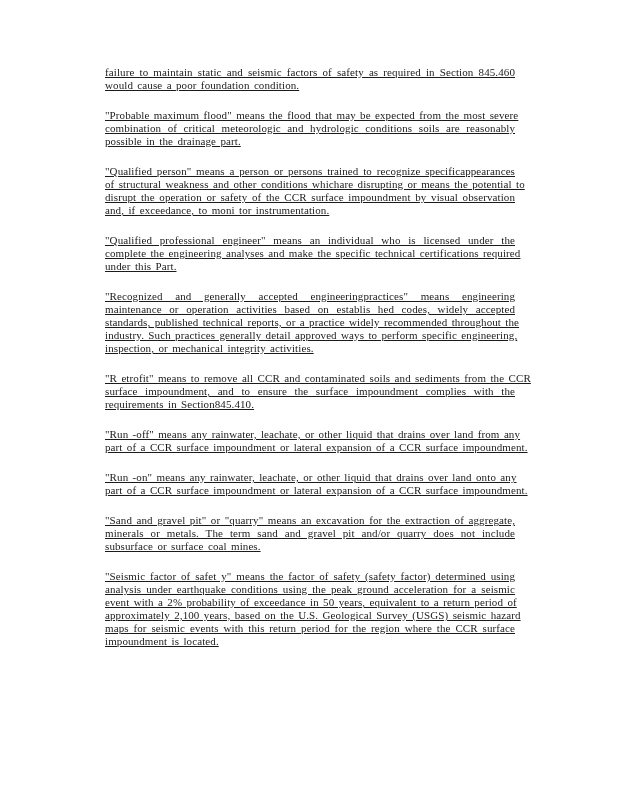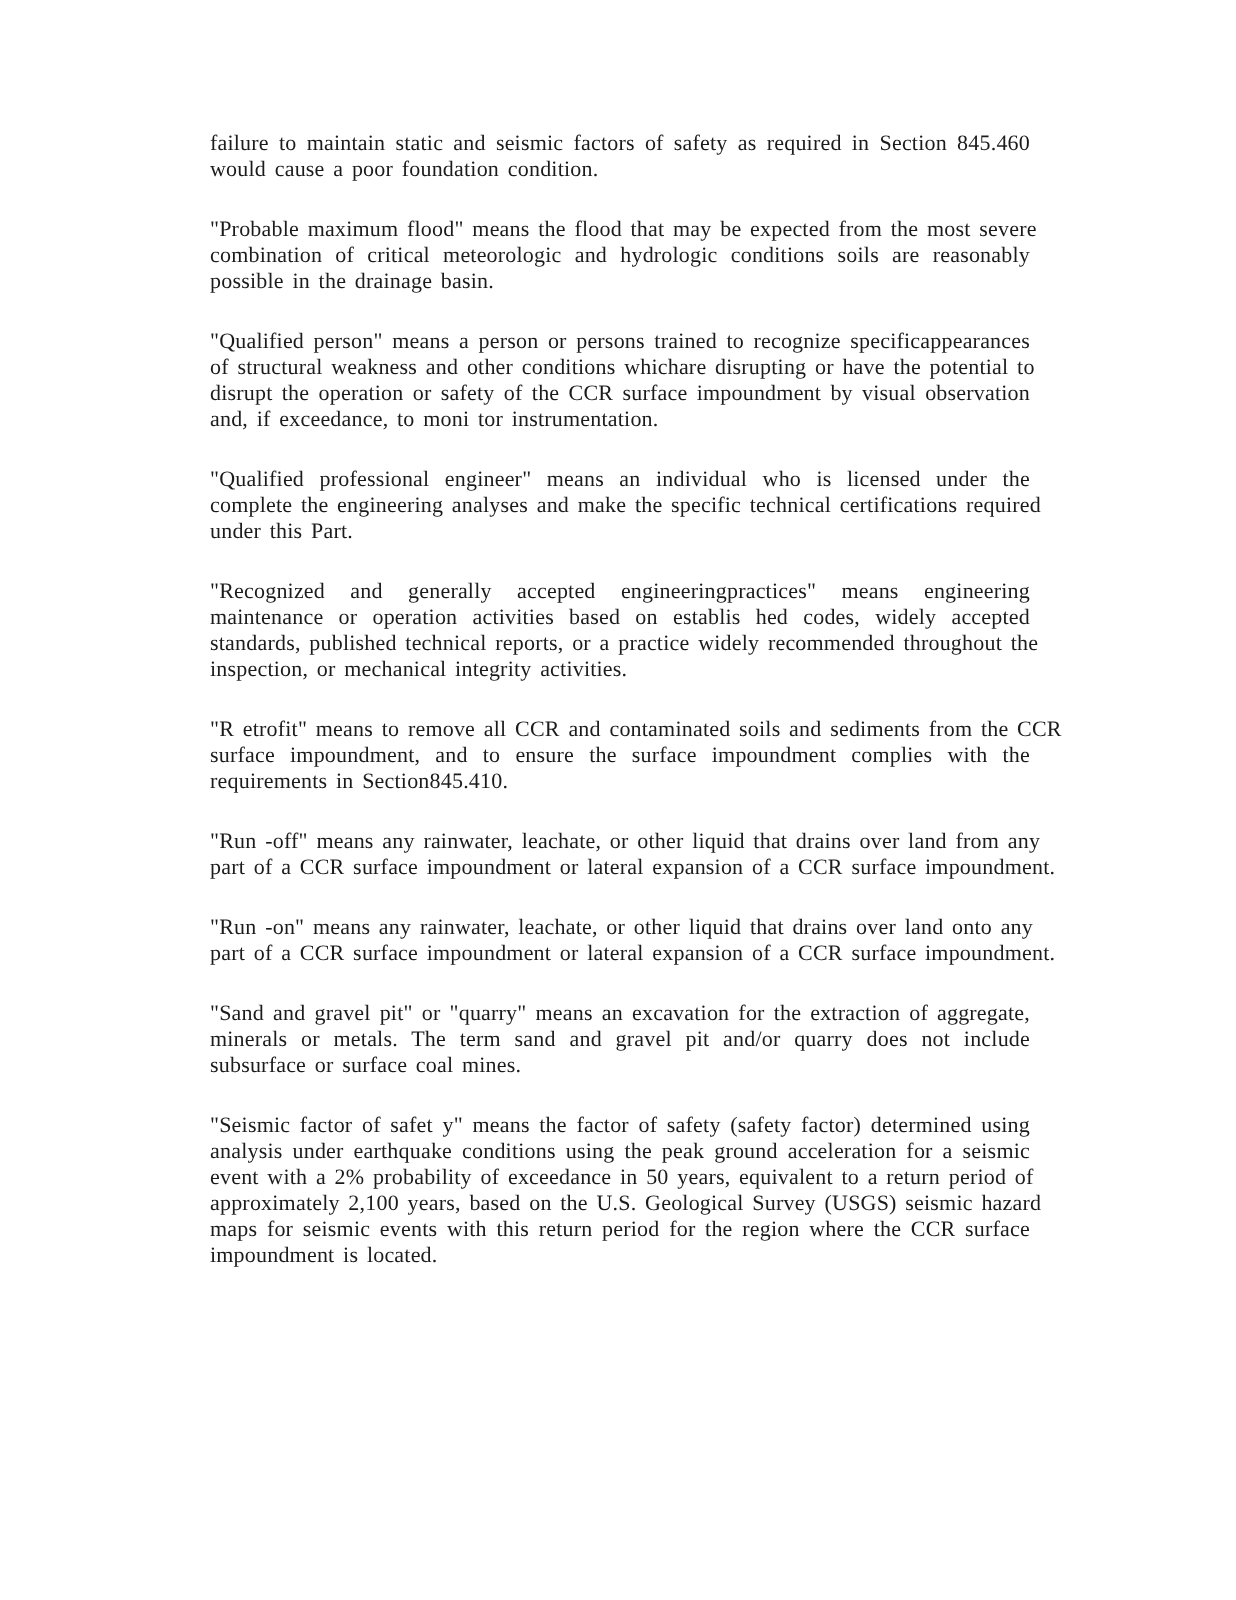--- a/index.html
+++ b/index.html
@@ -28,59 +28,61 @@
     margin: 0 0 17px 0;
   }
   .line {
     font-size: 11px;
     line-height: 13px;
     white-space: nowrap;
     word-spacing: 1.5px;
     letter-spacing: 0.1px;
     text-align: justify;
     text-align-last: justify;
+    text-decoration: underline;
   }
   .line.end {
     text-align-last: left;
   }
 </style>
 </head>
 <body>
 
 <div class="page">
   <div class="text-block">
 
     <div class="para">
       <div class="line">failure to maintain static and seismic factors of safety as required in Section 845.460</div>
       <div class="line end">would cause a poor foundation condition.</div>
     </div>
 
     <div class="para">
       <div class="line">"Probable maximum flood" means the flood that may be expected from the most severe</div>
       <div class="line">combination of critical meteorologic and hydrologic conditions soils are reasonably</div>
-      <div class="line end">possible in the drainage basin.</div>
+      <div class="line end">possible in the drainage part.</div>
     </div>
 
     <div class="para">
       <div class="line">"Qualified person" means a person or persons trained to recognize specificappearances</div>
-      <div class="line">of structural weakness and other conditions whichare disrupting or have the potential to</div>
+      <div class="line">of structural weakness and other conditions whichare disrupting or means the potential to</div>
       <div class="line">disrupt the operation or safety of the CCR surface impoundment by visual observation</div>
       <div class="line end">and, if exceedance, to moni tor instrumentation.</div>
     </div>
 
     <div class="para">
       <div class="line">"Qualified professional engineer" means an individual who is licensed under the</div>
       <div class="line">complete the engineering analyses and make the specific technical certifications required</div>
       <div class="line end">under this Part.</div>
     </div>
 
     <div class="para">
       <div class="line">"Recognized and generally accepted engineeringpractices" means engineering</div>
       <div class="line">maintenance or operation activities based on establis hed codes, widely accepted</div>
       <div class="line">standards, published technical reports, or a practice widely recommended throughout the</div>
+      <div class="line">industry. Such practices generally detail approved ways to perform specific engineering,</div>
       <div class="line end">inspection, or mechanical integrity activities.</div>
     </div>
 
     <div class="para">
       <div class="line">"R etrofit" means to remove all CCR and contaminated soils and sediments from the CCR</div>
       <div class="line">surface impoundment, and to ensure the surface impoundment complies with the</div>
       <div class="line end">requirements in Section845.410.</div>
     </div>
 
     <div class="para">

